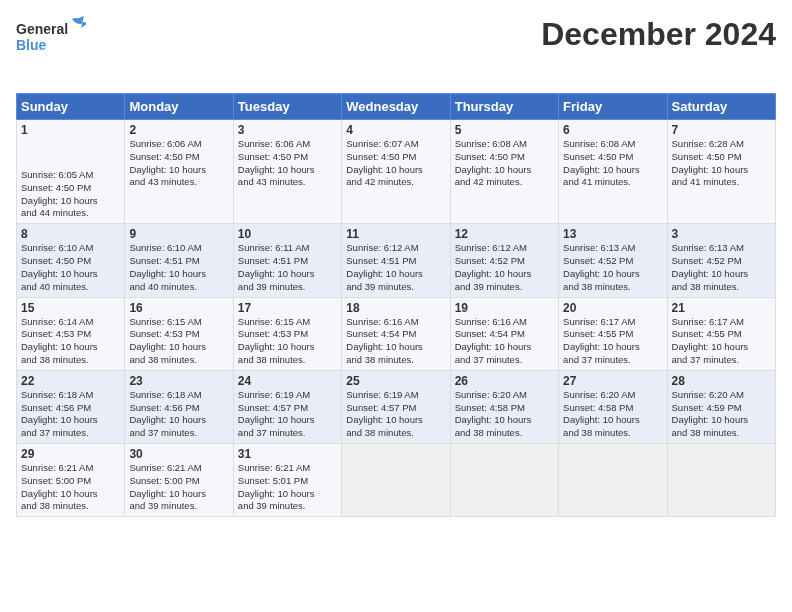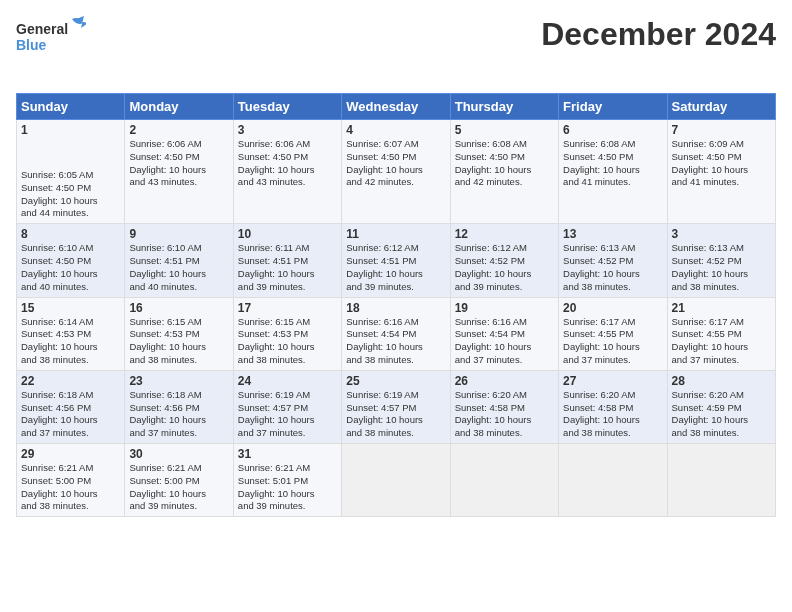--- a/index.html
+++ b/index.html
@@ -157,21 +157,21 @@
           </td>
           <td>
             <span class="day-num">6</span>
             <div class="day-info" style="white-space: pre-line;">Sunrise: 6:08 AM
 Sunset: 4:50 PM
 Daylight: 10 hours
 and 41 minutes.</div>
           </td>
           <td>
             <span class="day-num">7</span>
-            <div class="day-info" style="white-space: pre-line;">Sunrise: 6:09 AM
+            <div class="day-info" style="white-space: pre-line;">Sunrise: 6:28 AM
 Sunset: 4:50 PM
 Daylight: 10 hours
 and 41 minutes.</div>
           </td>
         </tr>
         <tr>
           <td>
             <span class="day-num">8</span>
             <div class="day-info" style="white-space: pre-line;">Sunrise: 6:10 AM
 Sunset: 4:50 PM

